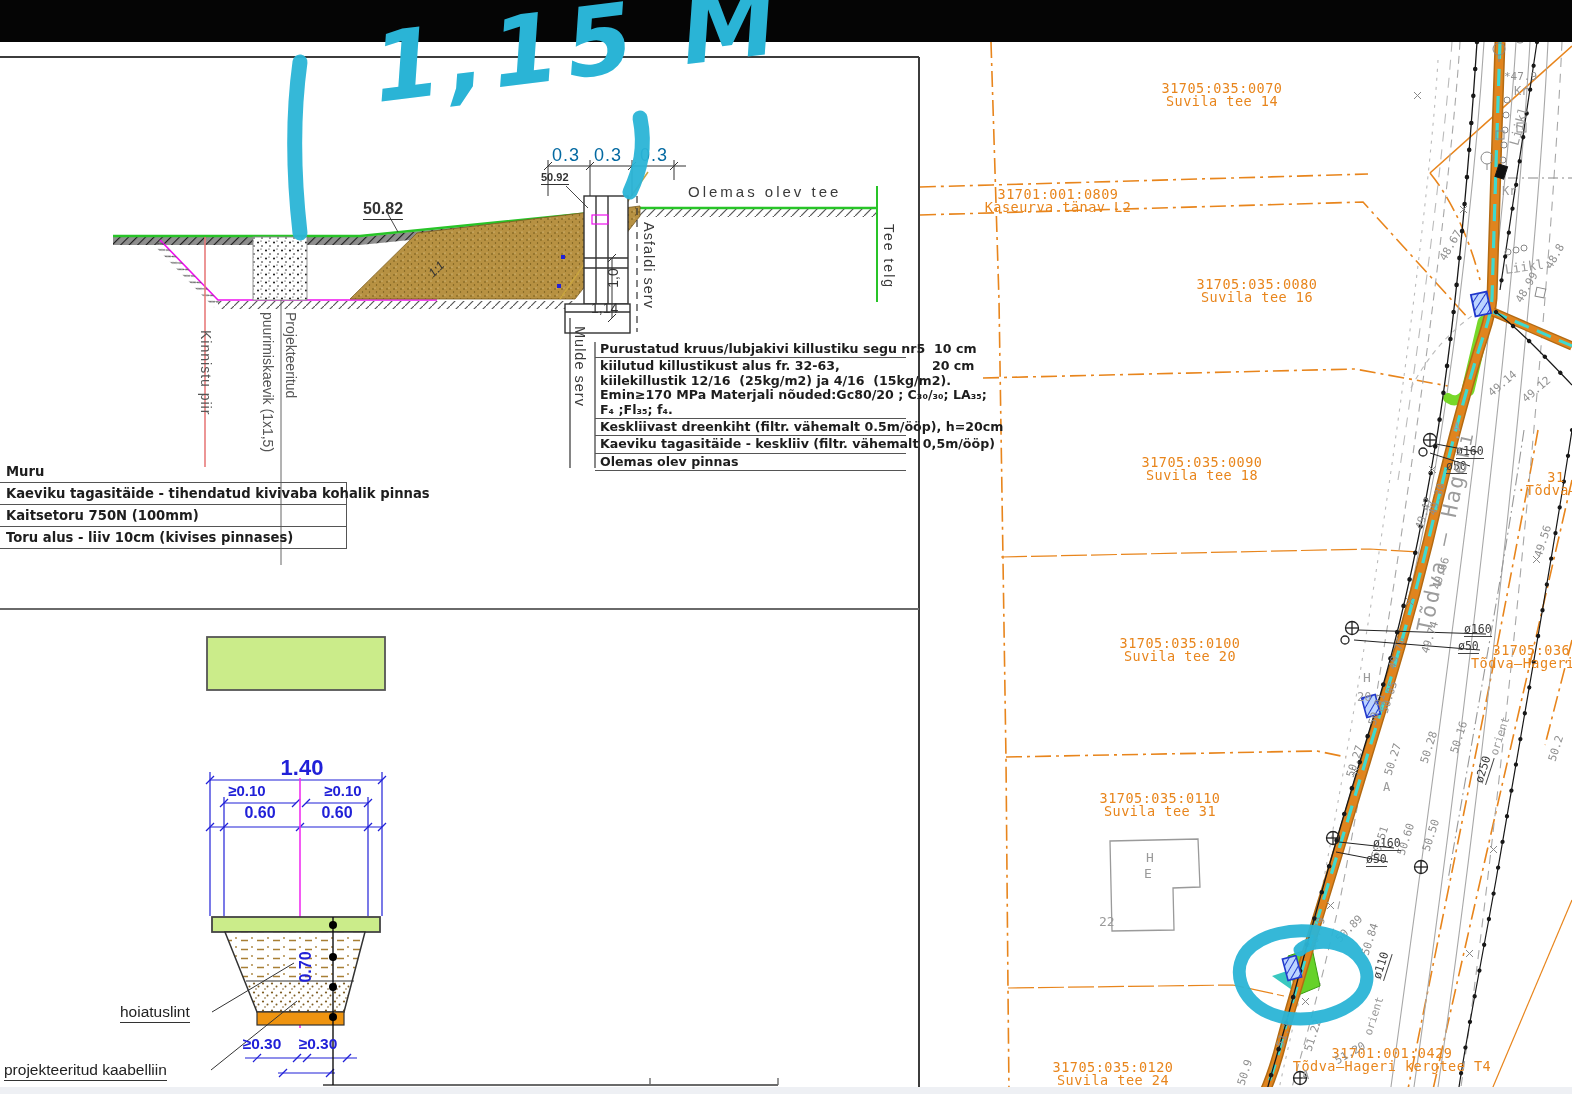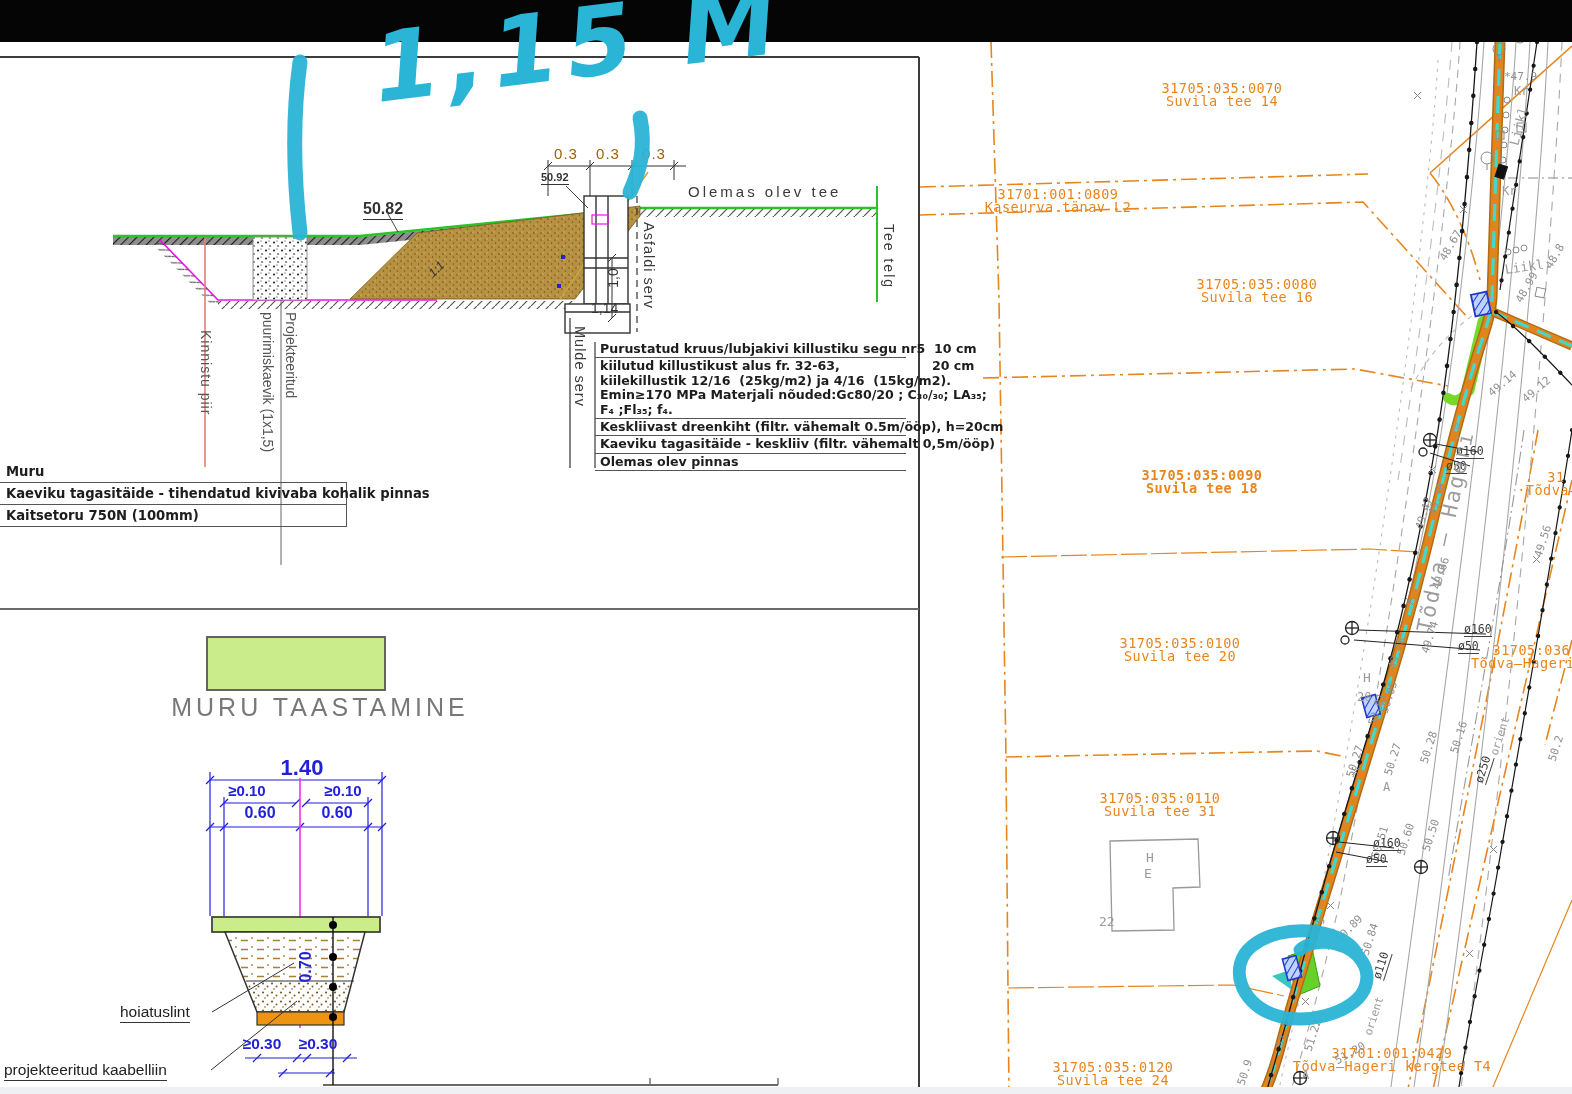--- a/index.html
+++ b/index.html
@@ -4,21 +4,21 @@
 <style>
   html,body{margin:0;padding:0;background:#fff;}
   #stage{position:relative;width:1572px;height:1094px;overflow:hidden;background:#fff;
          font-family:"Liberation Sans",sans-serif;}
   svg{position:absolute;left:0;top:0;}
   .layer{position:absolute;left:0;top:0;width:1572px;height:1094px;pointer-events:none;}
   .lbl{position:absolute;color:#333;white-space:nowrap;}
   .c{text-align:center;}
   .vert{writing-mode:vertical-rl;}
   .blue{color:#2121d8;font-weight:bold;}
-  .dimnum{font-size:15px;letter-spacing:1px;color:#a16207;}
+  .dimnum{font-size:18px;letter-spacing:1px;color:#0369a1;}
   .elevlbl{position:absolute;font-family:"DejaVu Sans Mono",monospace;font-size:11px;
            color:#8f8f8f;white-space:nowrap;transform-origin:left bottom;}
   .dialbl{color:#3a3a3a;border-bottom:1px solid #444;font-size:11.5px;}
   .misclbl{position:absolute;font-family:"DejaVu Sans Mono",monospace;color:#9a9a9a;
            white-space:nowrap;transform-origin:left bottom;}
   .parcel{position:absolute;transform:translateX(-50%);text-align:center;color:#e8851c;
           font-family:"DejaVu Sans Mono",monospace;font-size:13.5px;line-height:13px;
           white-space:nowrap;letter-spacing:0.5px;}
   .specrow{border-bottom:1.6px solid #555;padding:1px 0 1px 5px;}
   .specrow div{font:600 12.6px/14.4px "DejaVu Sans",sans-serif;color:#1d1d1d;white-space:pre;}
@@ -341,21 +341,21 @@
         <div>Suvila tee 14</div>
       </div>
       <div class="parcel" style="left: 1058px; top: 188px;">
         <div>31701:001:0809</div>
         <div>Kaseurva tänav L2</div>
       </div>
       <div class="parcel" style="left: 1257px; top: 278px;">
         <div>31705:035:0080</div>
         <div>Suvila tee 16</div>
       </div>
-      <div class="parcel" style="left: 1202px; top: 469px; font-weight: bold;">
+      <div class="parcel" style="left: 1202px; top: 456px;">
         <div>31705:035:0090</div>
         <div>Suvila tee 18</div>
       </div>
       <div class="parcel" style="left: 1180px; top: 637px;">
         <div>31705:035:0100</div>
         <div>Suvila tee 20</div>
       </div>
       <div class="parcel" style="left: 1160px; top: 792px;">
         <div>31705:035:0110</div>
         <div>Suvila tee 31</div>
@@ -464,23 +464,23 @@
           <div>Kaeviku tagasitäide - keskliiv (filtr. vähemalt 0,5m/ööp)</div>
         </div>
         <div class="specrow">
           <div>Olemas olev pinnas</div>
         </div>
       </div>
     <div id="layer-table" style="position:absolute;left:0;top:461px;width:347px;">
         <div class="layerrow">Muru</div>
         <div class="layerrow">Kaeviku tagasitäide - tihendatud kivivaba kohalik pinnas</div>
         <div class="layerrow">Kaitsetoru 750N (100mm)</div>
-      </div>
-
-    <div class="lbl c" style="left:170px;top:693px;width:300px;font-size:25px;color:#787878;letter-spacing:4px;">MURU  TAASTAMINE</div>
+        <div class="layerrow">Toru alus - liiv 10cm (kivises pinnases)</div>
+      </div>
+
     <div class="lbl blue c" style="left:270px;top:755px;width:64px;font-size:22px;">1.40</div>
     <div class="lbl blue c" style="left:216px;top:782px;width:62px;font-size:15px;">≥0.10</div>
     <div class="lbl blue c" style="left:312px;top:782px;width:62px;font-size:15px;">≥0.10</div>
     <div class="lbl blue c" style="left:230px;top:804px;width:60px;font-size:16px;">0.60</div>
     <div class="lbl blue c" style="left:307px;top:804px;width:60px;font-size:16px;">0.60</div>
     <div class="lbl blue c" style="left:284px;top:958px;width:44px;font-size:16px;transform:rotate(-90deg);">0.70</div>
     <div class="lbl blue c" style="left:234px;top:1035px;width:56px;font-size:15.5px;">≥0.30</div>
     <div class="lbl blue c" style="left:290px;top:1035px;width:56px;font-size:15.5px;">≥0.30</div>
     <div class="lbl underl" style="left:120px;top:1003px;font-size:15.5px;color:#222;">hoiatuslint</div>
     <div class="lbl underl" style="left:4px;top:1061px;font-size:15.5px;color:#222;">projekteeritud kaabelliin</div>

